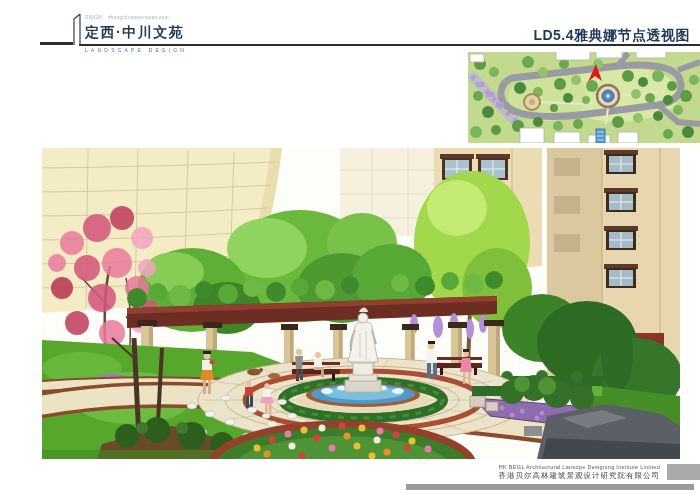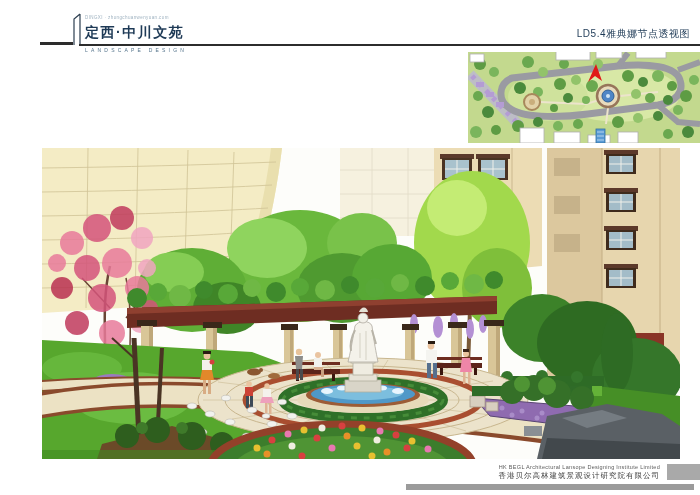--- a/index.html
+++ b/index.html
@@ -4,21 +4,21 @@
 <style>
   html,body{margin:0;padding:0;background:#ffffff;}
   body{width:700px;height:495px;overflow:hidden;font-family:"Liberation Sans",sans-serif;}
   .page{position:relative;width:700px;height:495px;background:#ffffff;}
   .abs{position:absolute;}
   
   .rule{background:#2c2c2c;}
   .tagline{left:85px;top:15px;font-size:4.5px;color:#9fb2c0;letter-spacing:.4px;white-space:nowrap;}
   .proj-title{left:85px;top:24px;font-size:14px;font-weight:700;color:#1e3a56;letter-spacing:1.5px;white-space:nowrap;}
   .sub{left:85px;top:47px;font-size:5px;letter-spacing:3.2px;color:#55748c;white-space:nowrap;}
-  .sheet-title{right:10px;top:27px;font-size:10px;font-weight:400;color:#1e3a56;letter-spacing:.5px;white-space:nowrap;}
+  .sheet-title{right:10px;top:27px;font-size:14px;font-weight:700;color:#1e3a56;letter-spacing:.5px;white-space:nowrap;}
   
   .f-en{right:40px;top:464px;font-size:5.5px;color:#5a5a5a;letter-spacing:.3px;white-space:nowrap;}
   .f-cn{right:40px;top:471px;font-size:7.5px;color:#3c3c3c;letter-spacing:1px;white-space:nowrap;text-align:right;}
   .f-sq{left:667px;top:464px;width:33px;height:16px;background:#a9a9a9;}
   .f-bar{left:406px;top:484px;width:288px;height:6px;background:#9b9b9b;}
   svg{display:block;}
 </style>
 </head>
 <body>
 

